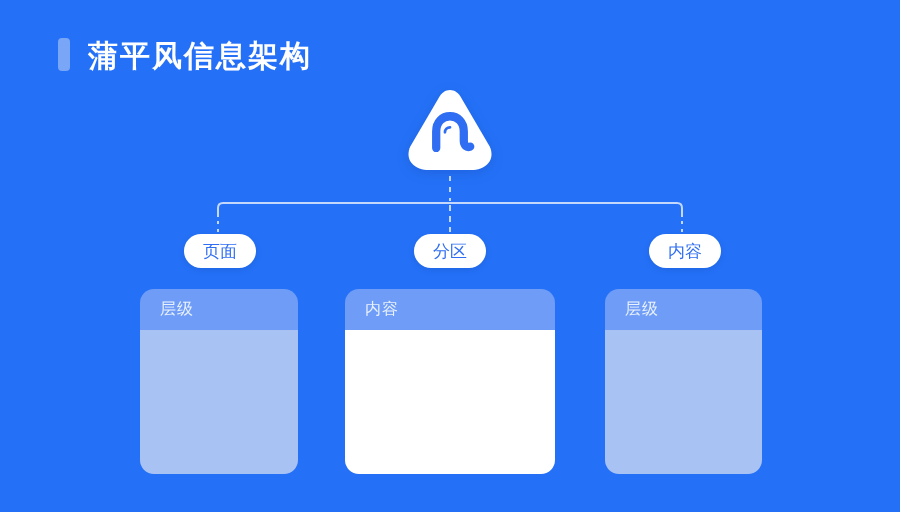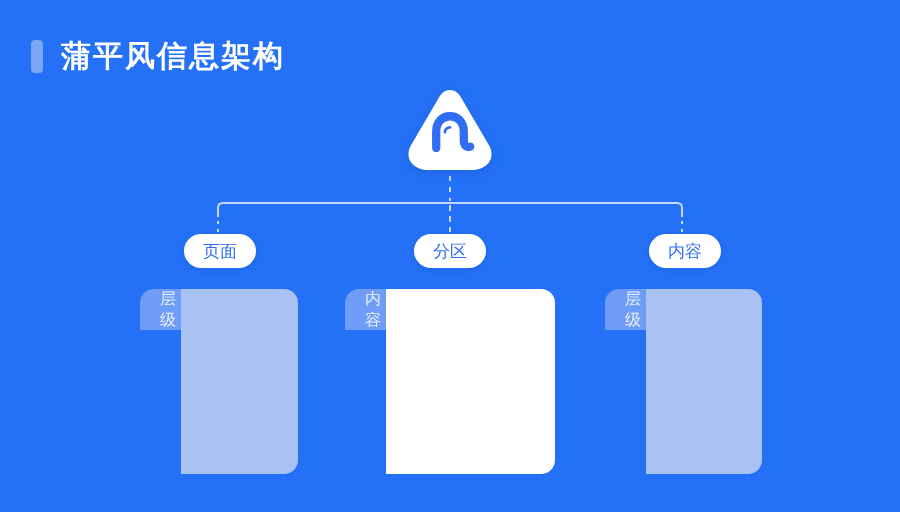--- a/index.html
+++ b/index.html
@@ -17,21 +17,21 @@
   }
   *{margin:0;padding:0;box-sizing:border-box;}
   html,body{width:900px;height:512px;overflow:hidden;}
   body{
     font-family:"Liberation Sans","DejaVu Sans",sans-serif;
     background:var(--background);
   }
   .canvas{position:relative;width:900px;height:512px;background:var(--background);}
 
   
-  .title-row{position:absolute;left:31px;top:38px;display:flex;align-items:center;}
+  .title-row{position:absolute;left:58px;top:38px;display:flex;}
   .accent-bar{width:12px;height:33px;border-radius:4px;background:var(--accent-bar);margin-right:18px;}
   .page-title{font-size:30px;font-weight:bold;color:var(--title-text);letter-spacing:2px;line-height:36px;}
 
   
   .logo-wrap{position:absolute;left:404px;top:87px;width:92px;height:87px;}
   .logo-wrap svg{display:block;width:100%;height:100%;filter:drop-shadow(0 3px 6px rgba(10,40,120,.18));}
 
   
   .connector{position:absolute;left:0;top:0;width:900px;height:512px;pointer-events:none;}
 
@@ -43,21 +43,21 @@
     color:var(--node-text);font-size:17px;font-weight:500;
     box-shadow:0 2px 6px rgba(10,40,120,.15);
   }
   .node-1{left:184px;}
   .node-2{left:414px;}
   .node-3{left:649px;}
 
   
   .card{
     position:absolute;top:289px;height:185px;border-radius:14px;overflow:hidden;
-    display:flex;flex-direction:row;
+    display:flex;flex-direction:column;
   }
   .card-1{left:140px;width:158px;}
   .card-2{left:345px;width:210px;}
   .card-3{left:605px;width:157px;}
   .card-header{
     height:41px;flex:0 0 41px;background:var(--card-header-bg);
     display:flex;align-items:center;padding-left:20px;
     color:var(--card-header-text);font-size:16px;font-weight:500;letter-spacing:1px;
   }
   .card-body{flex:1;}

